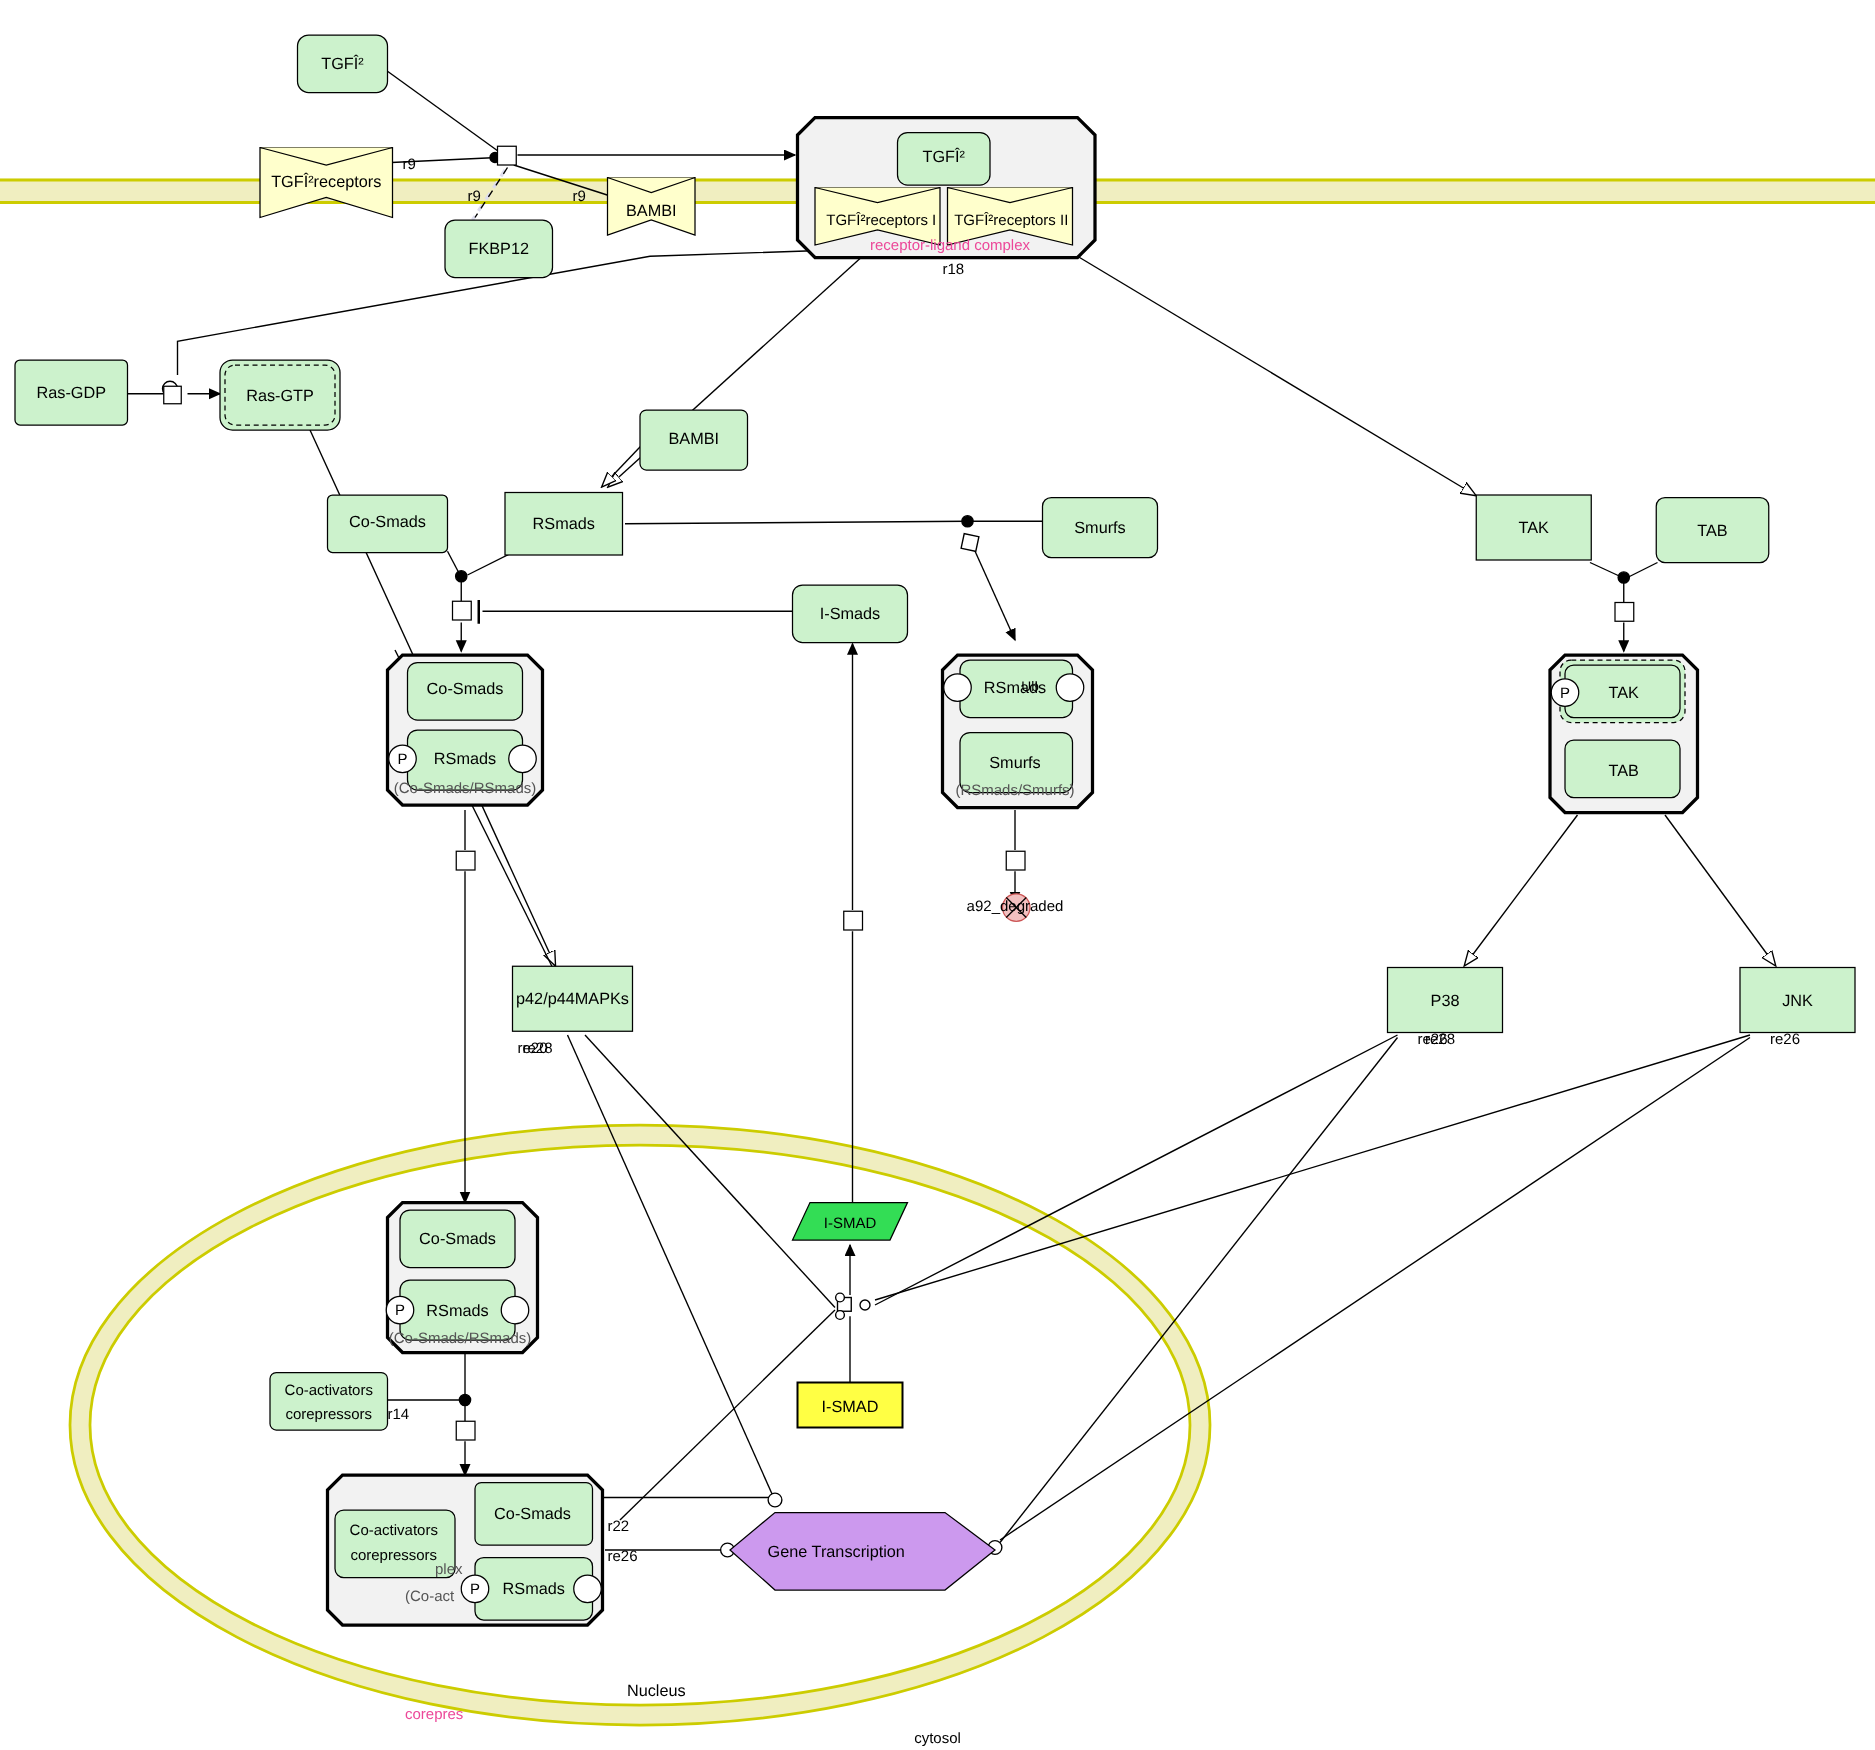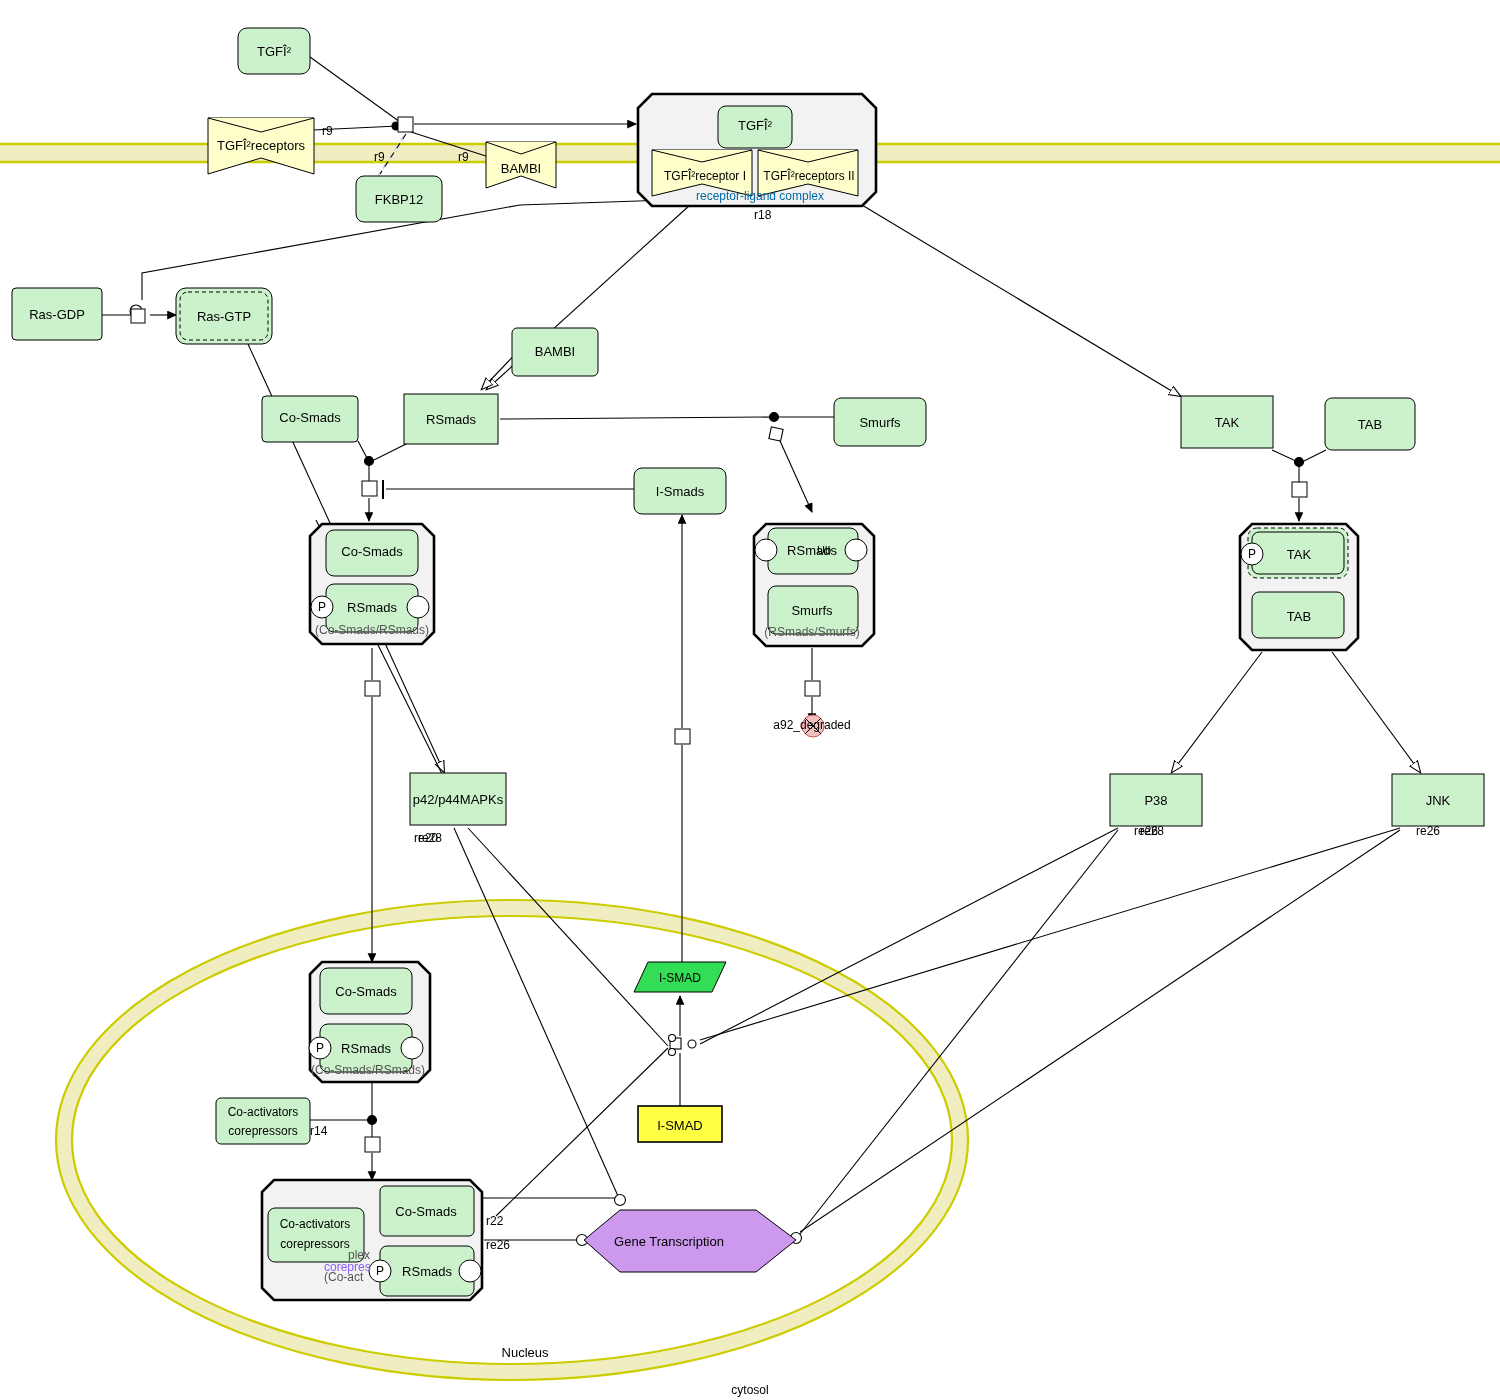--- a/index.html
+++ b/index.html
@@ -292,23 +292,23 @@
       <path d="M620,1210 L756,1210 L796,1240 L756,1272 L620,1272 L584,1240 Z" fill="#cc99ee" stroke="#000"></path>
     </g>
   </svg>
 
   <div class="lbl c" style="left:274px;top:51px">TGFÎ²</div>
   <div class="lbl c" style="left:261px;top:145px">TGFÎ²receptors</div>
   <div class="lbl c" style="left:399px;top:199px">FKBP12</div>
   <div class="lbl c" style="left:521px;top:168px">BAMBI</div>
 
   <div class="lbl c" style="left:755px;top:125px">TGFÎ²</div>
-  <div class="lbl c small" style="left:705px;top:176px">TGFÎ²receptor I</div>
+  <div class="lbl c small" style="left:705px;top:176px">TGFÎ²receptors I</div>
   <div class="lbl c small" style="left:809px;top:176px">TGFÎ²receptors II</div>
-  <div class="lbl c small" style="left:760px;top:196px;color:#0369a1">receptor-ligand complex</div>
+  <div class="lbl c small" style="left:760px;top:196px;color:#ec4899">receptor-ligand complex</div>
 
   <div class="lbl c" style="left:57px;top:314px">Ras-GDP</div>
   <div class="lbl c" style="left:224px;top:316px">Ras-GTP</div>
   <div class="lbl c" style="left:310px;top:417px">Co-Smads</div>
   <div class="lbl c" style="left:451px;top:419px">RSmads</div>
   <div class="lbl c" style="left:555px;top:351px">BAMBI</div>
   <div class="lbl c" style="left:880px;top:422px">Smurfs</div>
   <div class="lbl c" style="left:680px;top:491px">I-Smads</div>
   <div class="lbl c" style="left:1227px;top:422px">TAK</div>
   <div class="lbl c" style="left:1370px;top:424px">TAB</div>
@@ -341,21 +341,21 @@
   <div class="lbl c small" style="left:263px;top:1112px">Co-activators</div>
   <div class="lbl c small" style="left:263px;top:1131px">corepressors</div>
 
   <div class="lbl c small" style="left:315px;top:1224px">Co-activators</div>
   <div class="lbl c small" style="left:315px;top:1244px">corepressors</div>
   <div class="lbl c" style="left:426px;top:1211px">Co-Smads</div>
   <div class="lbl c" style="left:427px;top:1271px">RSmads</div>
   <div class="lbl c small" style="left:380px;top:1271px">P</div>
   <div class="lbl small" style="left:348px;top:1248px;color:#555">plex</div>
   <div class="lbl small" style="left:324px;top:1270px;color:#555">(Co-act</div>
-  <div class="lbl small" style="left:324px;top:1260px;color:#8b5cf6">corepres</div>
+  <div class="lbl small" style="left:324px;top:1364px;color:#ec4899">corepres</div>
 
   <div class="lbl c small" style="left:680px;top:978px;color:#000">I-SMAD</div>
   <div class="lbl c" style="left:680px;top:1125px">I-SMAD</div>
   <div class="lbl c" style="left:669px;top:1241px">Gene Transcription</div>
 
   <div class="lbl small" style="left:322px;top:124px">r9</div>
   <div class="lbl small" style="left:374px;top:150px">r9</div>
   <div class="lbl small" style="left:458px;top:150px">r9</div>
   <div class="lbl small" style="left:754px;top:208px">r18</div>
   <div class="lbl small" style="left:414px;top:831px">re20</div>

